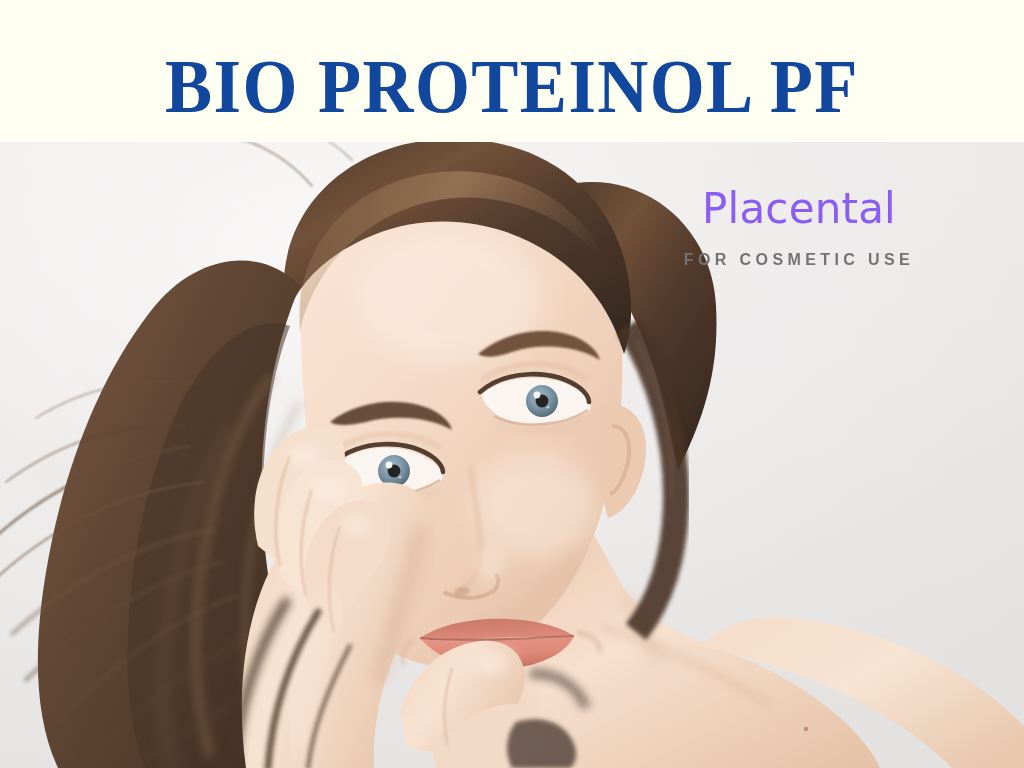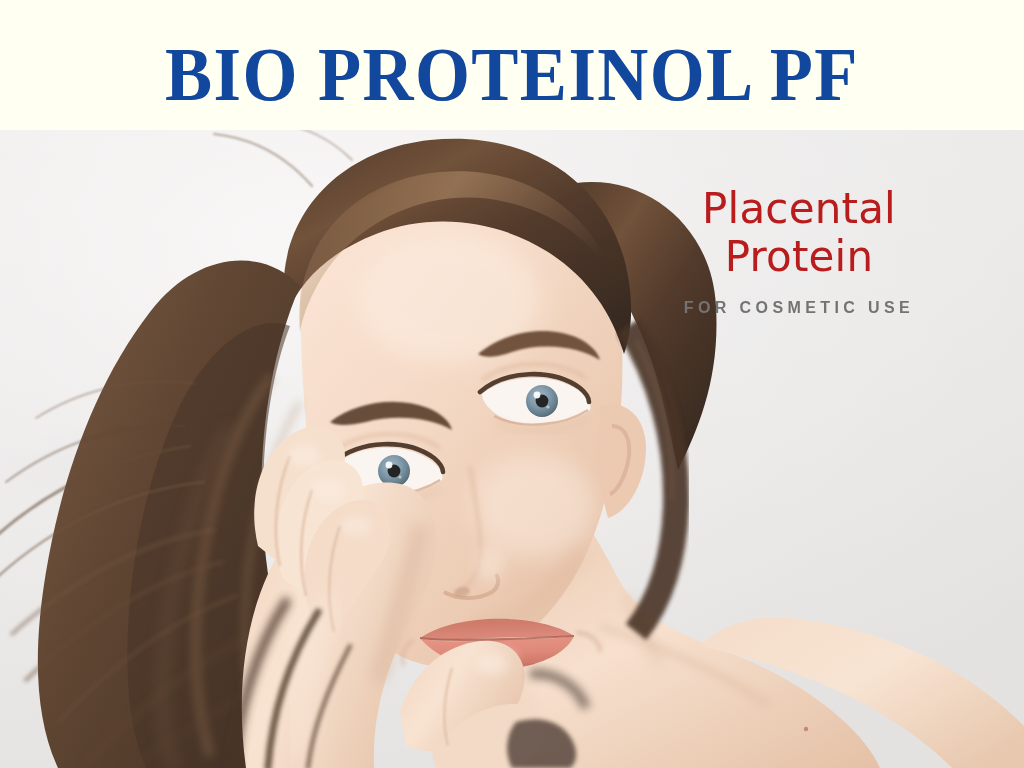--- a/index.html
+++ b/index.html
@@ -13,21 +13,21 @@
     width: 1024px;
     height: 768px;
     overflow: hidden;
     font-family: "Liberation Sans", sans-serif;
     background: #fffff2;
   }
 
   
   #header-band {
     position: absolute;
-    left: 0; top: 4px;
+    left: 0; top: 16px;
     width: 1024px;
     height: 126px;
     background: #fffff2;
     z-index: 5;
   }
   #title {
     position: absolute;
     left: 0;
     top: 30px;
     width: 1024px;
@@ -64,21 +64,21 @@
     text-align: center;
     z-index: 6;
     pointer-events: none;
   }
   #copy-block > * { pointer-events: auto; }
   .headline {
     font-family: "DejaVu Sans", "Liberation Sans", sans-serif;
     font-size: 42px;
     line-height: 48px;
     font-weight: 400;
-    color: #b91c1c;
+    color: #8b5cf6;
     letter-spacing: 0.2px;
   }
   #subhead {
     margin-top: 18px;
     font-family: "Liberation Sans", sans-serif;
     font-size: 16px;
     font-weight: 700;
     letter-spacing: 4.4px;
     color: #737373;
   }
@@ -359,17 +359,16 @@
       </g>
     </svg>
   </div>
 
   <div id="header-band">
     <div id="title">BIO PROTEINOL PF</div>
   </div>
 
   <div id="copy-block">
     <div class="headline">Placental</div>
-    <div class="headline">Protein</div>
     <div id="subhead">FOR COSMETIC USE</div>
   </div>
 
 </div>
 
 </body></html>

